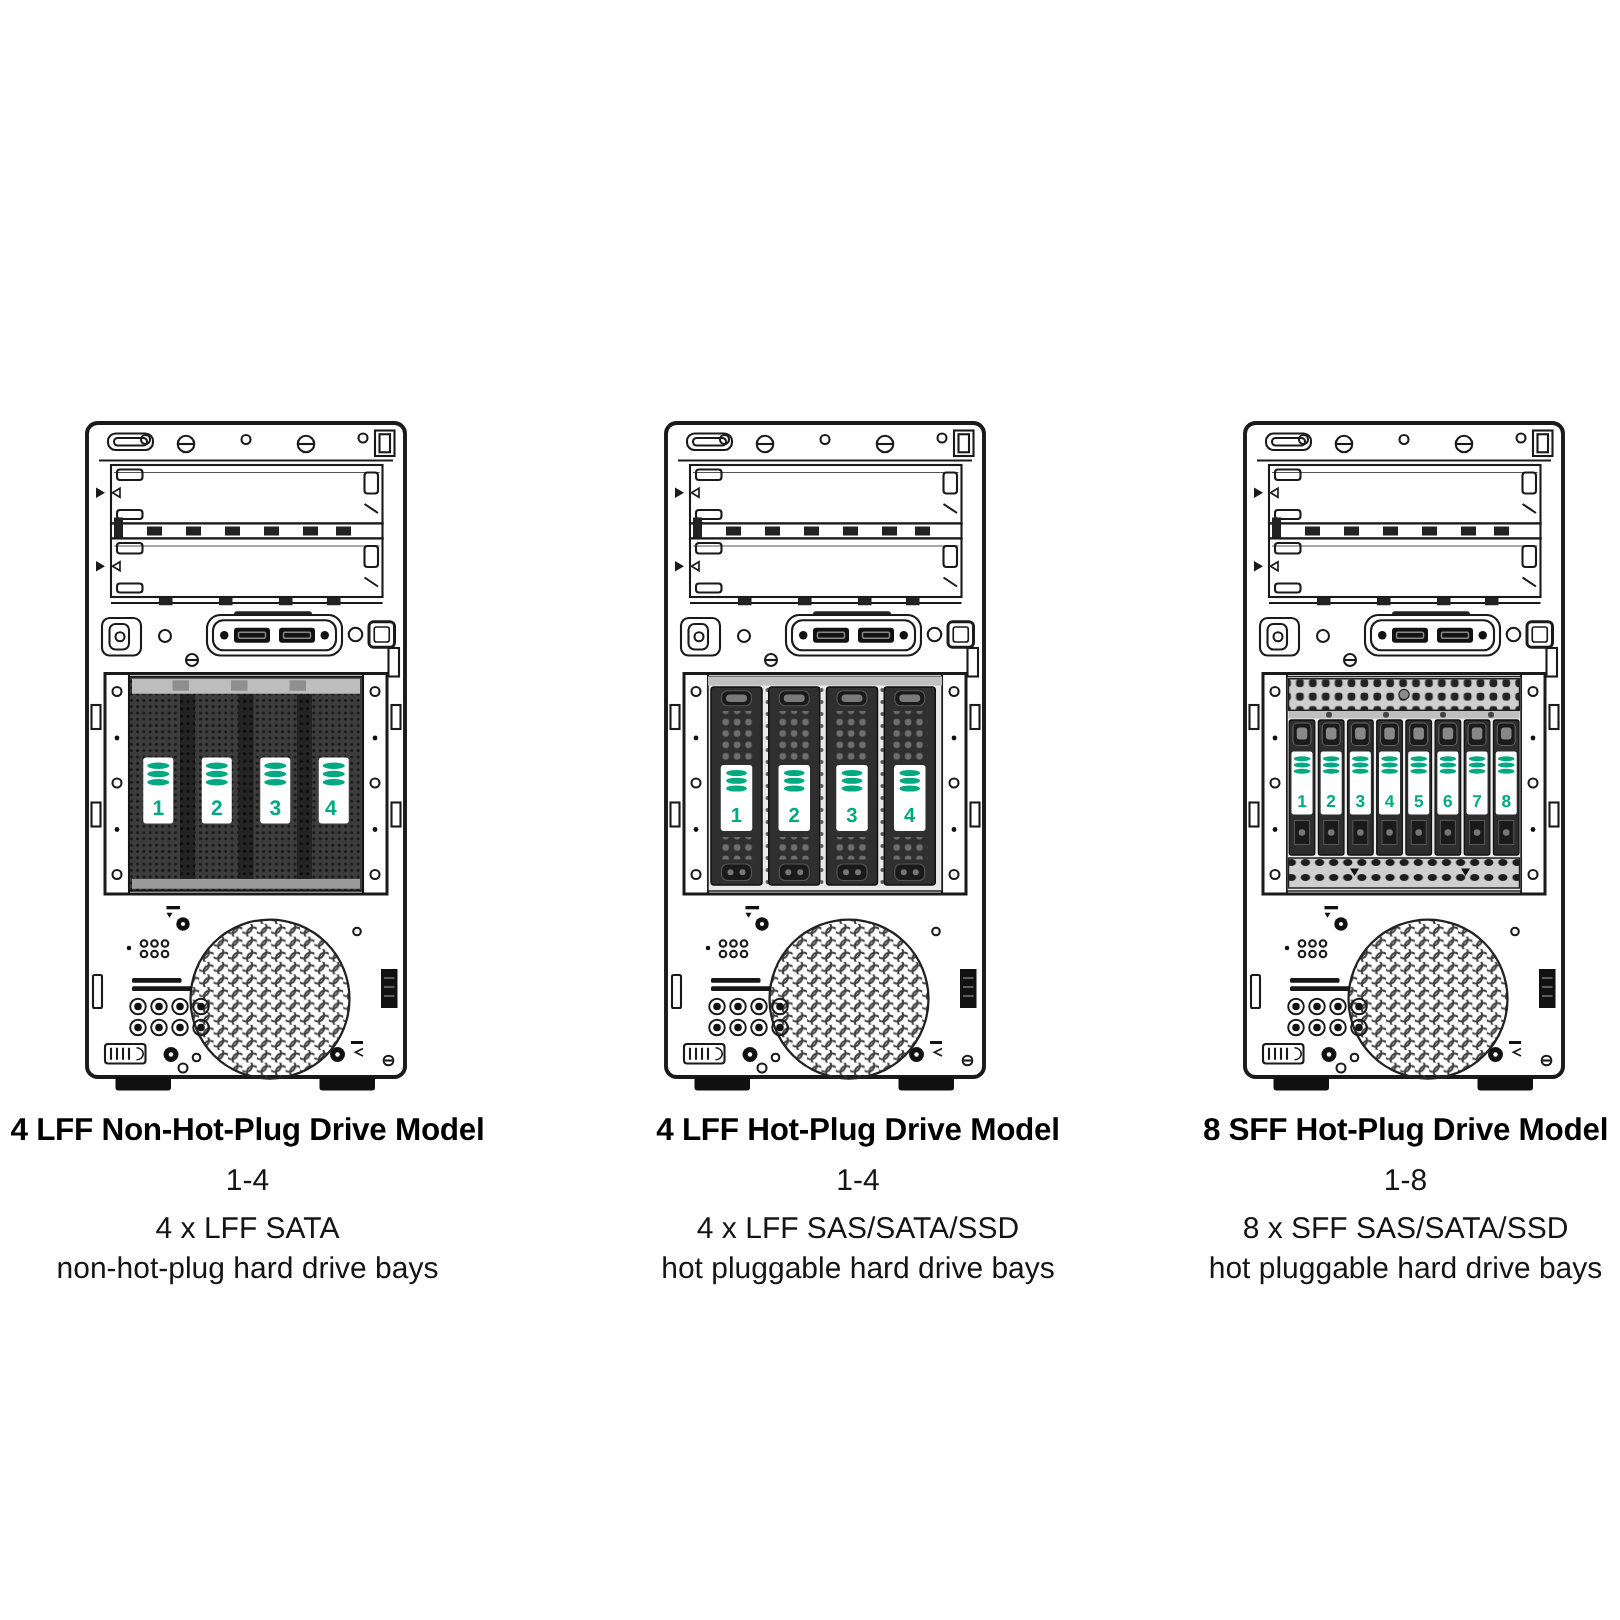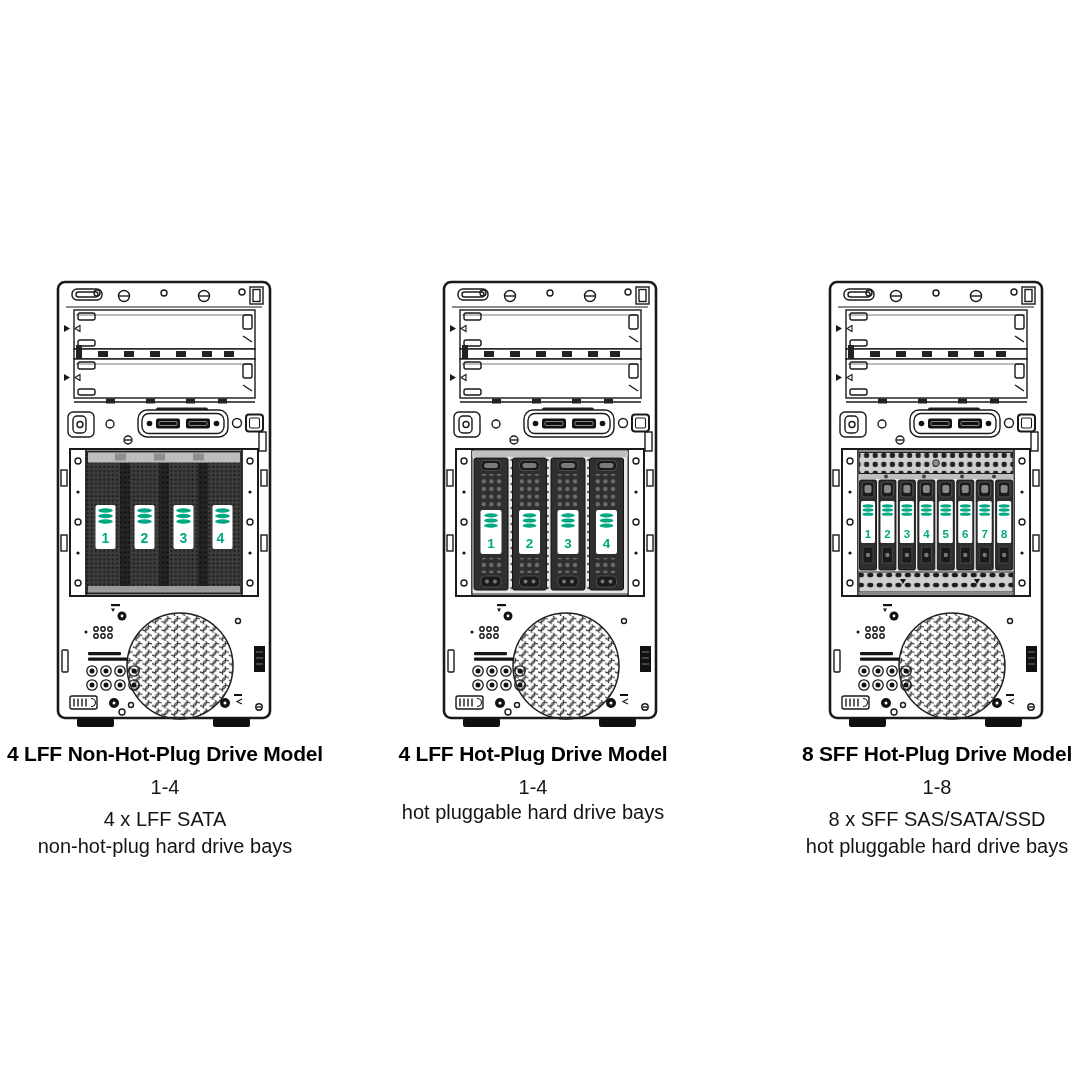--- a/index.html
+++ b/index.html
@@ -1,21 +1,21 @@
 <!DOCTYPE html>
 <html><head>
 <meta charset="utf-8">
 <style>
   html,body{margin:0;padding:0;width:1080px;height:1080px;background:#ffffff;overflow:hidden;
     font-family:"Liberation Sans",sans-serif;}
   .canvas{position:relative;width:1080px;height:1080px;background:#fff;}
   .tower{position:absolute;top:280px;width:216px;height:454px;}
   #tower-1{left:56px;} #tower-2{left:442px;} #tower-3{left:828px;}
   .caption{position:absolute;top:742px;width:384px;text-align:center;color:#111;}
-  #caption-1{left:-27px;} #caption-2{left:341px;} #caption-3{left:745px;}
+  #caption-1{left:-27px;} #caption-2{left:380px;} #caption-3{left:745px;}
   .cap-title{font-size:21px;font-weight:bold;color:#000;letter-spacing:-0.2px;white-space:nowrap;}
   .cap-range{font-size:20px;margin-top:10px;color:#141414;}
   .cap-spec{font-size:20px;line-height:27px;color:#141414;white-space:nowrap;}
   .cap-spec.first{margin-top:7px;}
   svg text{font-family:"Liberation Sans",sans-serif;}
 </style>
 </head>
 <body>
 
 <div class="canvas">
@@ -409,20 +409,21 @@
 
   <div id="caption-1" class="caption">
     <div class="cap-title">4 LFF Non-Hot-Plug Drive Model</div>
     <div class="cap-range">1-4</div>
     <div class="cap-spec first">4 x LFF SATA</div>
     <div class="cap-spec">non-hot-plug hard drive bays</div>
   </div>
   <div id="caption-2" class="caption">
     <div class="cap-title">4 LFF Hot-Plug Drive Model</div>
     <div class="cap-range">1-4</div>
+    <div class="cap-spec first">4 x LFF SAS/SATA/SSD</div>
     <div class="cap-spec">hot pluggable hard drive bays</div>
   </div>
   <div id="caption-3" class="caption">
     <div class="cap-title">8 SFF Hot-Plug Drive Model</div>
     <div class="cap-range">1-8</div>
     <div class="cap-spec first">8 x SFF SAS/SATA/SSD</div>
     <div class="cap-spec">hot pluggable hard drive bays</div>
   </div>
 
 </div>

